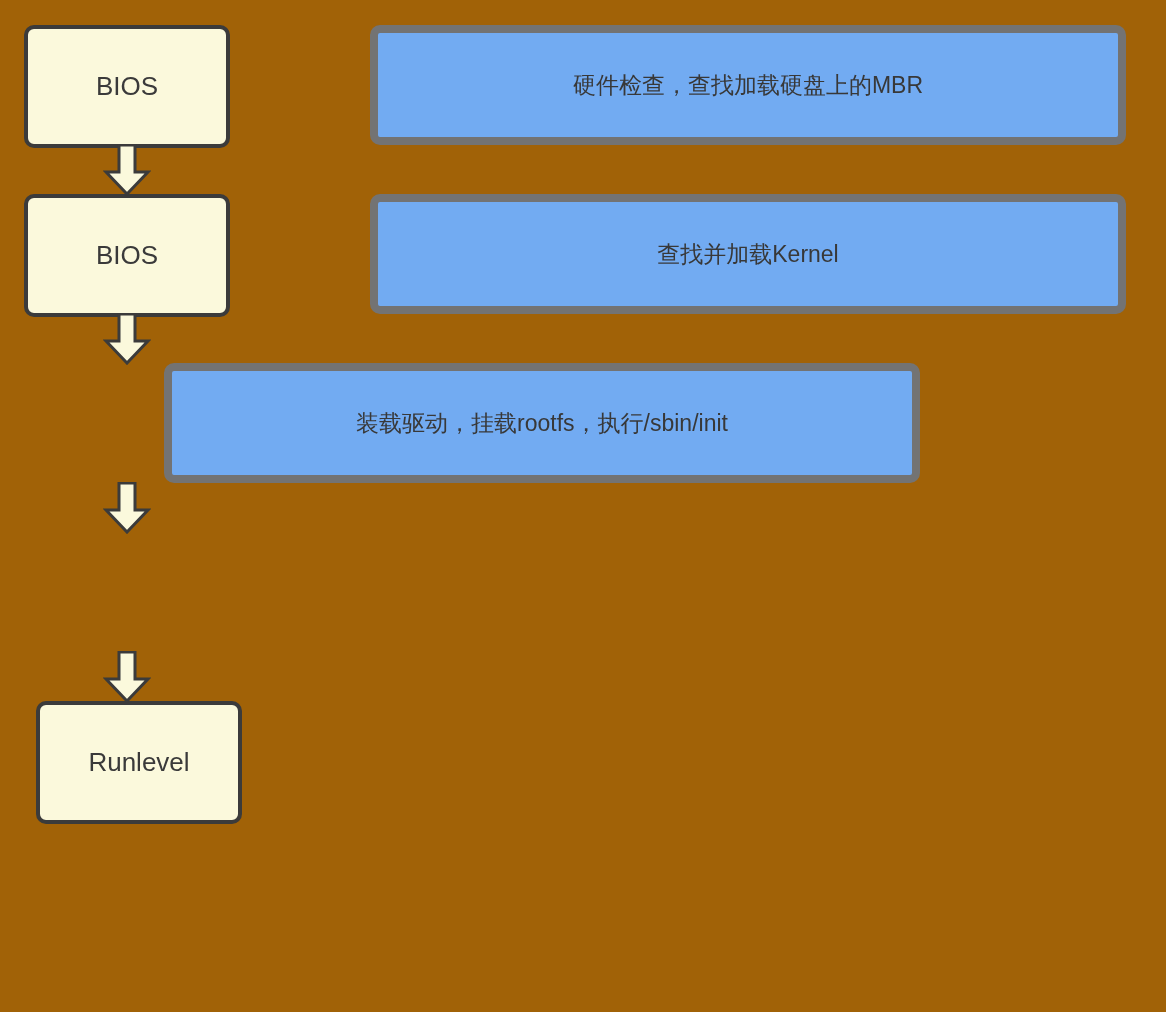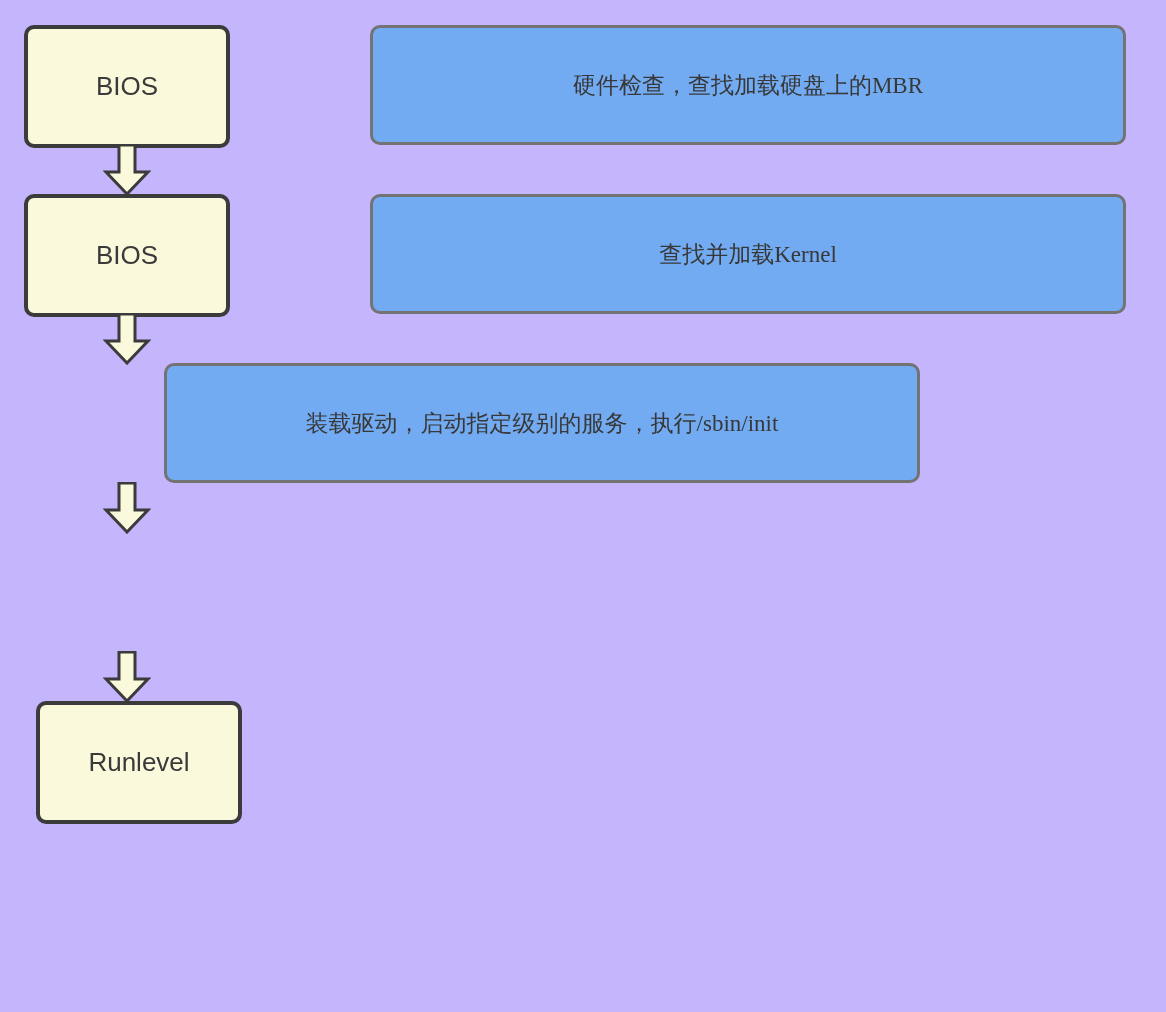--- a/index.html
+++ b/index.html
@@ -5,21 +5,21 @@
   html, body {
     margin: 0;
     padding: 0;
     background: #ffffff;
     font-family: "Liberation Sans", "DejaVu Sans", sans-serif;
   }
   .canvas {
     position: relative;
     width: 1166px;
     height: 1012px;
-    background: #c4b5fd;
+    background: #a16207;
     overflow: hidden;
   }
   .diagram {
     position: absolute;
     top: 25px;
     left: 24px;
   }
   .row {
     position: relative;
     display: flex;
@@ -41,29 +41,28 @@
     font-size: 26px;
     color: #3A3A3A;
     flex: 0 0 auto;
   }
   .desc {
     box-sizing: border-box;
     margin-left: 140px;
     width: 756px;
     height: 120px;
     background: #72ABF2;
-    border: 3px solid #737373;
+    border: 8px solid #737373;
     border-radius: 10px;
     display: flex;
     align-items: center;
     justify-content: center;
     font-size: 23px;
     color: #383838;
     flex: 0 0 auto;
-    font-family: Liberation Serif, serif;
   }
   .arrow {
     position: absolute;
     left: 79px;
     top: 119px;
     width: 48px;
     height: 52px;
     z-index: 2;
   }
   .arrow polygon {
@@ -102,21 +101,21 @@
       <div class="desc">
         <span>查找并加载Kernel</span>
       </div>
     </div>
 
     <div class="row">
       <svg class="arrow" viewBox="0 0 48 52">
         <polygon points="16,1 32,1 32,28 45,28 24,50 3,28 16,28"></polygon>
       </svg>
       <div class="desc">
-        <span>装载驱动，启动指定级别的服务，执行/sbin/init</span>
+        <span>装载驱动，挂载rootfs，执行/sbin/init</span>
       </div>
     </div>
 
     <div class="row">
       <svg class="arrow" viewBox="0 0 48 52">
         <polygon points="16,1 32,1 32,28 45,28 24,50 3,28 16,28"></polygon>
       </svg>
     </div>
 
     <div class="row">

